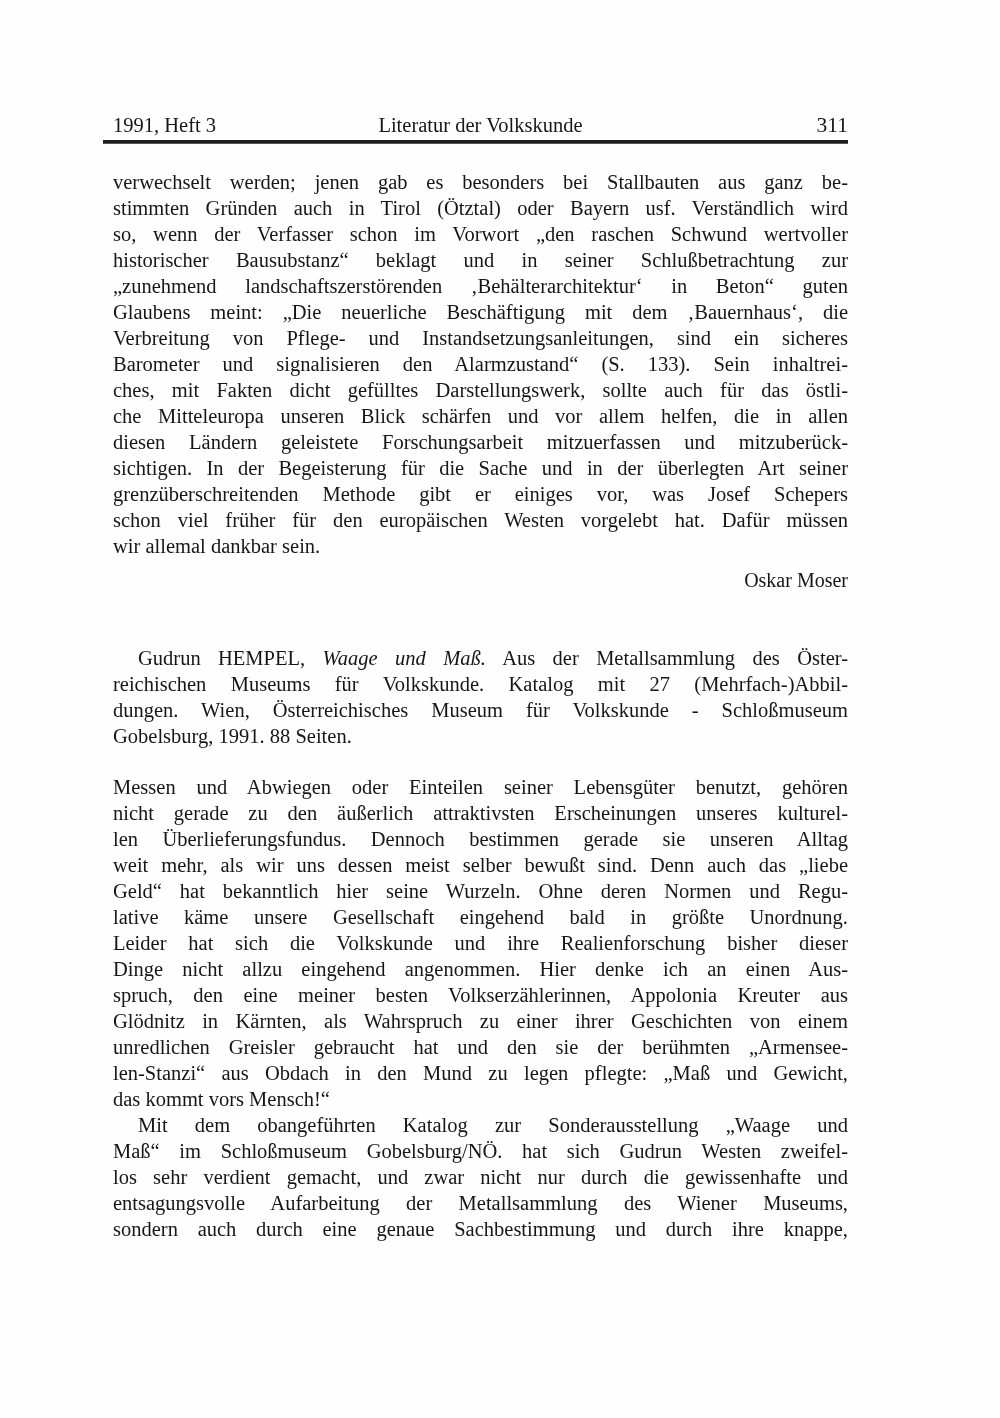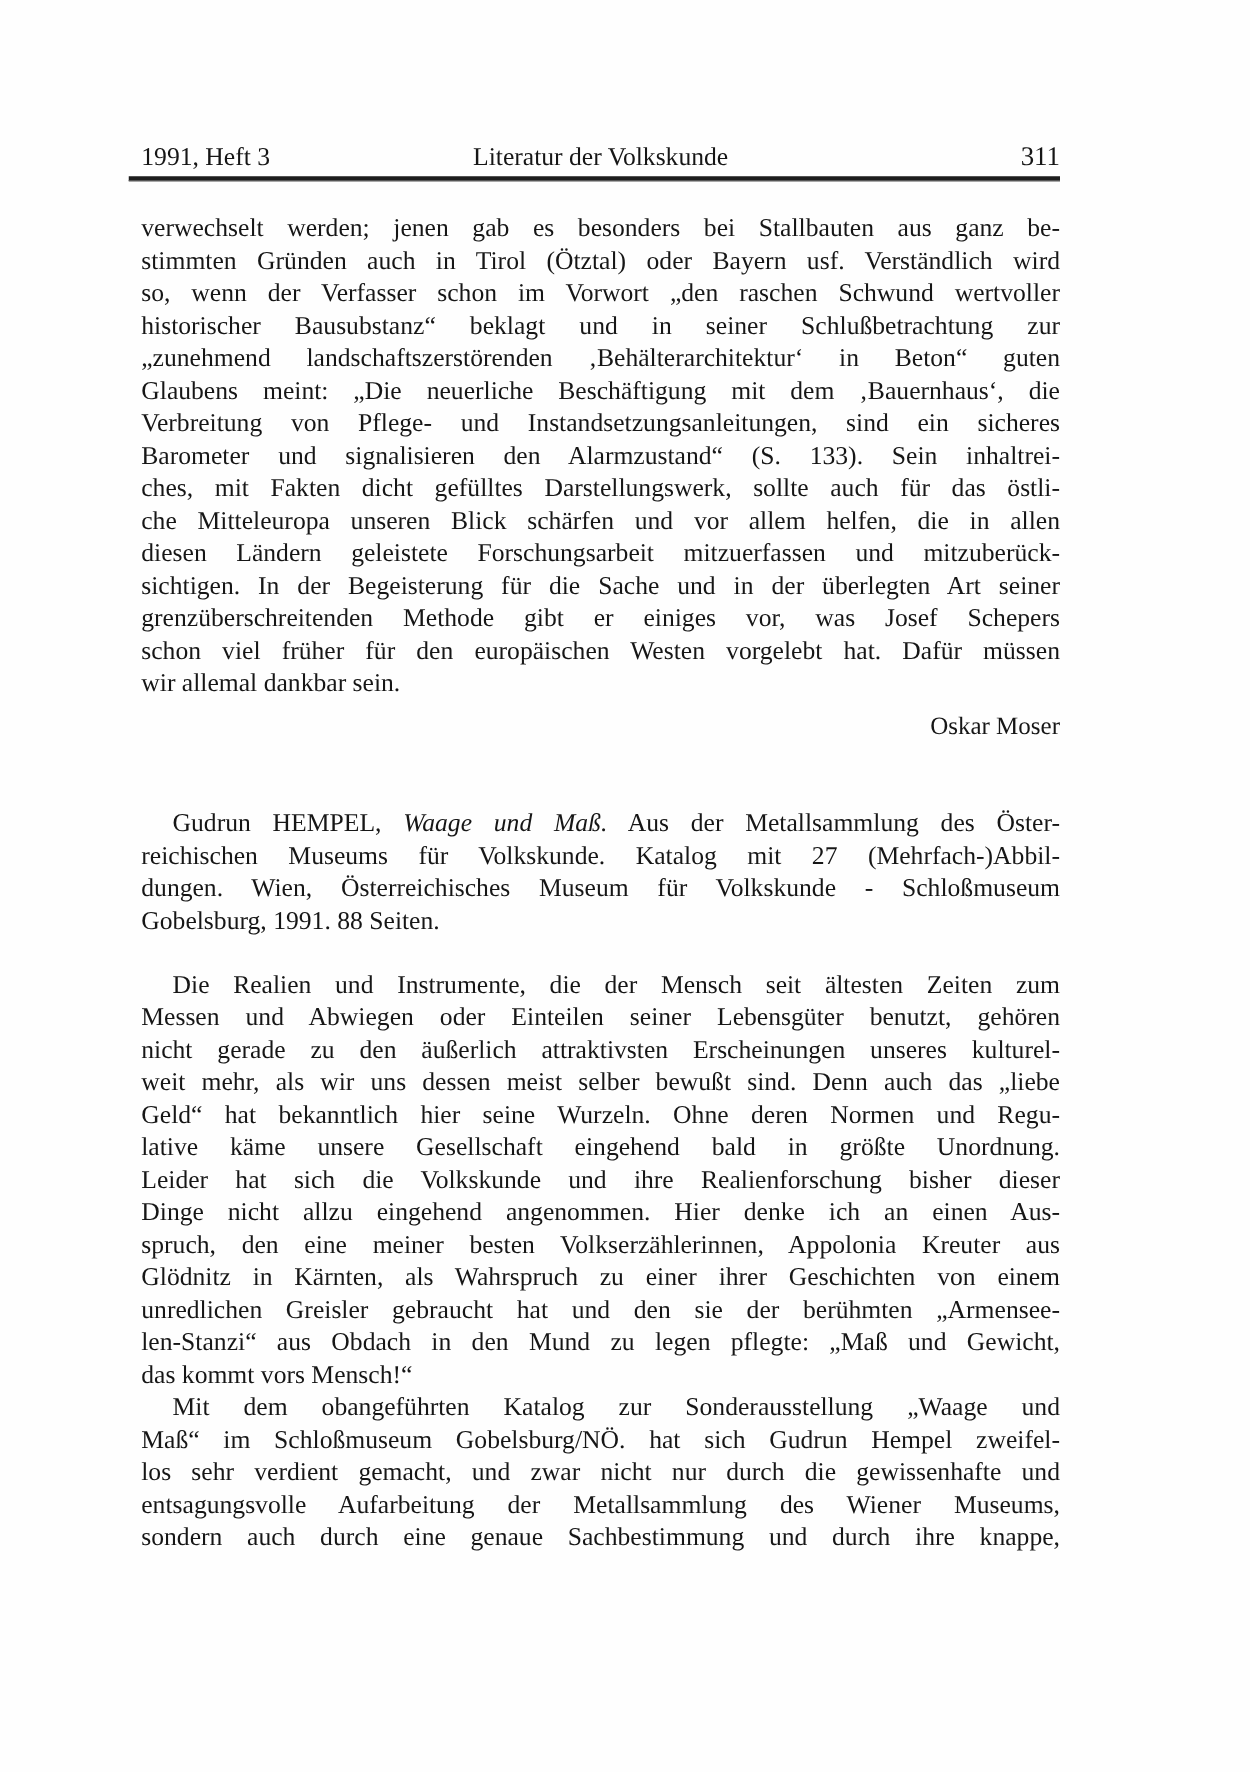--- a/index.html
+++ b/index.html
@@ -108,37 +108,37 @@
     <div class="signature">Oskar Moser</div>
 
     <div class="text-block review-reference">
         <div class="line indent"><span>Gudrun HEMPEL, </span><span class="italic">Waage und Maß.</span><span> Aus der Metallsammlung des Öster-</span></div>
         <div class="line">reichischen Museums für Volkskunde. Katalog mit 27 (Mehrfach-)Abbil-</div>
         <div class="line">dungen. Wien, Österreichisches Museum für Volkskunde - Schloßmuseum</div>
         <div class="line end">Gobelsburg, 1991. 88 Seiten.</div>
       </div>
 
     <div class="text-block review-body-first">
-        <div class="line indent">Die Realien und Instrumente, die der Mensch seit ältesten Zeiten zum</div>
         <div class="line">Messen und Abwiegen oder Einteilen seiner Lebensgüter benutzt, gehören</div>
         <div class="line">nicht gerade zu den äußerlich attraktivsten Erscheinungen unseres kulturel-</div>
+        <div class="line">len Überlieferungsfundus. Dennoch bestimmen gerade sie unseren Alltag</div>
         <div class="line">weit mehr, als wir uns dessen meist selber bewußt sind. Denn auch das „liebe</div>
         <div class="line">Geld“ hat bekanntlich hier seine Wurzeln. Ohne deren Normen und Regu-</div>
         <div class="line">lative käme unsere Gesellschaft eingehend bald in größte Unordnung.</div>
         <div class="line">Leider hat sich die Volkskunde und ihre Realienforschung bisher dieser</div>
         <div class="line">Dinge nicht allzu eingehend angenommen. Hier denke ich an einen Aus-</div>
         <div class="line">spruch, den eine meiner besten Volkserzählerinnen, Appolonia Kreuter aus</div>
         <div class="line">Glödnitz in Kärnten, als Wahrspruch zu einer ihrer Geschichten von einem</div>
         <div class="line">unredlichen Greisler gebraucht hat und den sie der berühmten „Armensee-</div>
         <div class="line">len-Stanzi“ aus Obdach in den Mund zu legen pflegte: „Maß und Gewicht,</div>
         <div class="line end">das kommt vors Mensch!“</div>
       </div>
 
     <div class="text-block review-body-next">
         <div class="line indent">Mit dem obangeführten Katalog zur Sonderausstellung „Waage und</div>
-        <div class="line">Maß“ im Schloßmuseum Gobelsburg/NÖ. hat sich Gudrun Hempel zweifel-</div>
+        <div class="line">Maß“ im Schloßmuseum Gobelsburg/NÖ. hat sich Gudrun Westen zweifel-</div>
         <div class="line">los sehr verdient gemacht, und zwar nicht nur durch die gewissenhafte und</div>
         <div class="line">entsagungsvolle Aufarbeitung der Metallsammlung des Wiener Museums,</div>
         <div class="line">sondern auch durch eine genaue Sachbestimmung und durch ihre knappe,</div>
       </div>
 
   </div>
 </div>
 
 </body></html>

